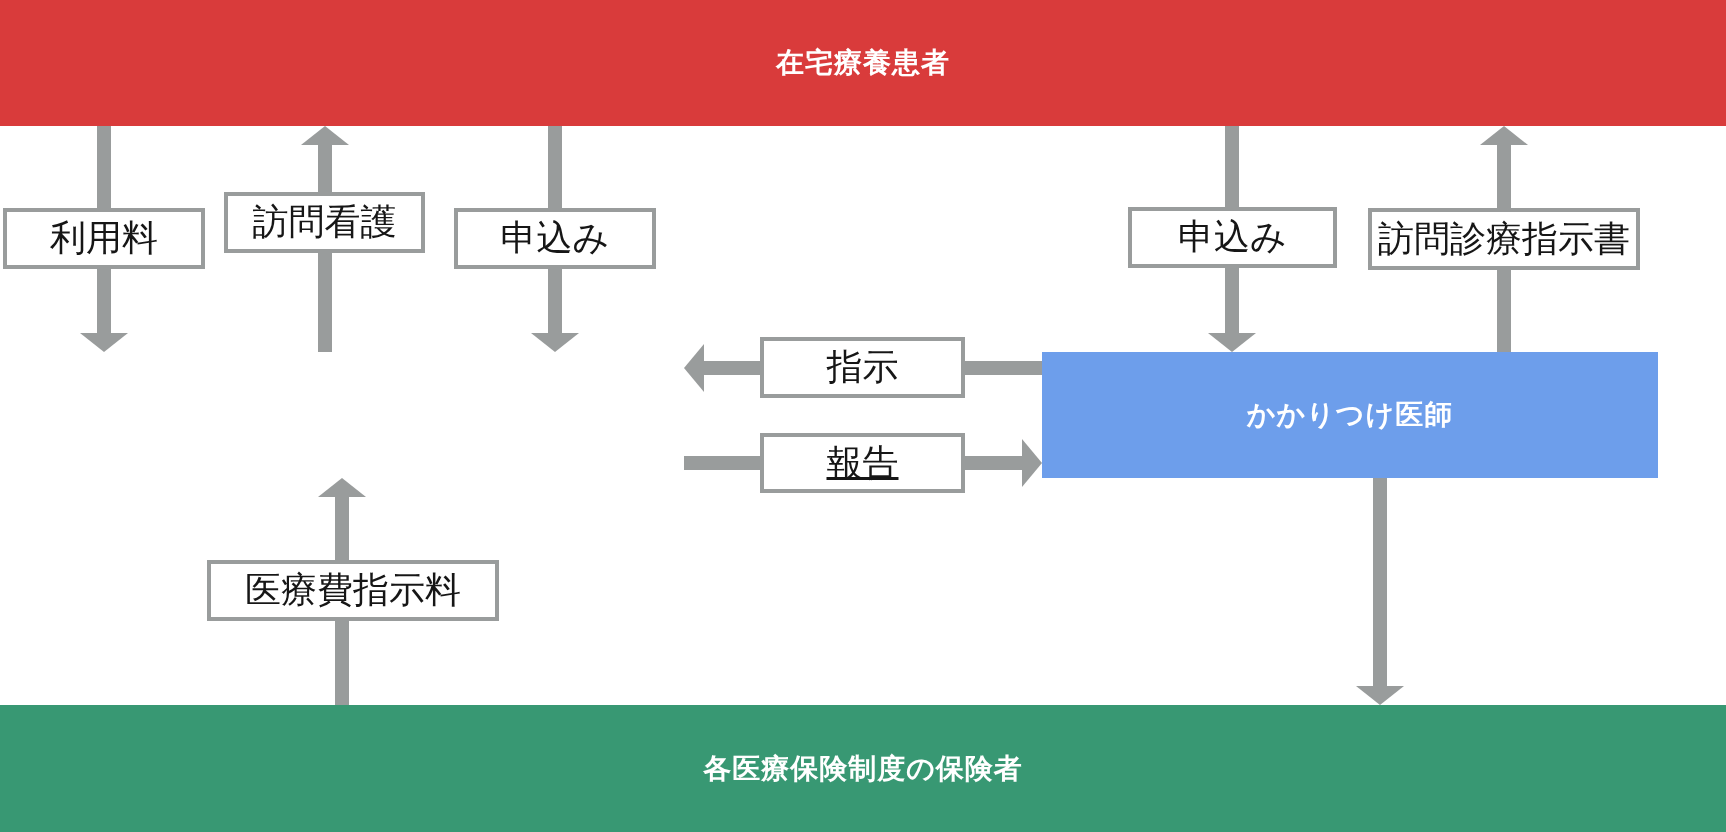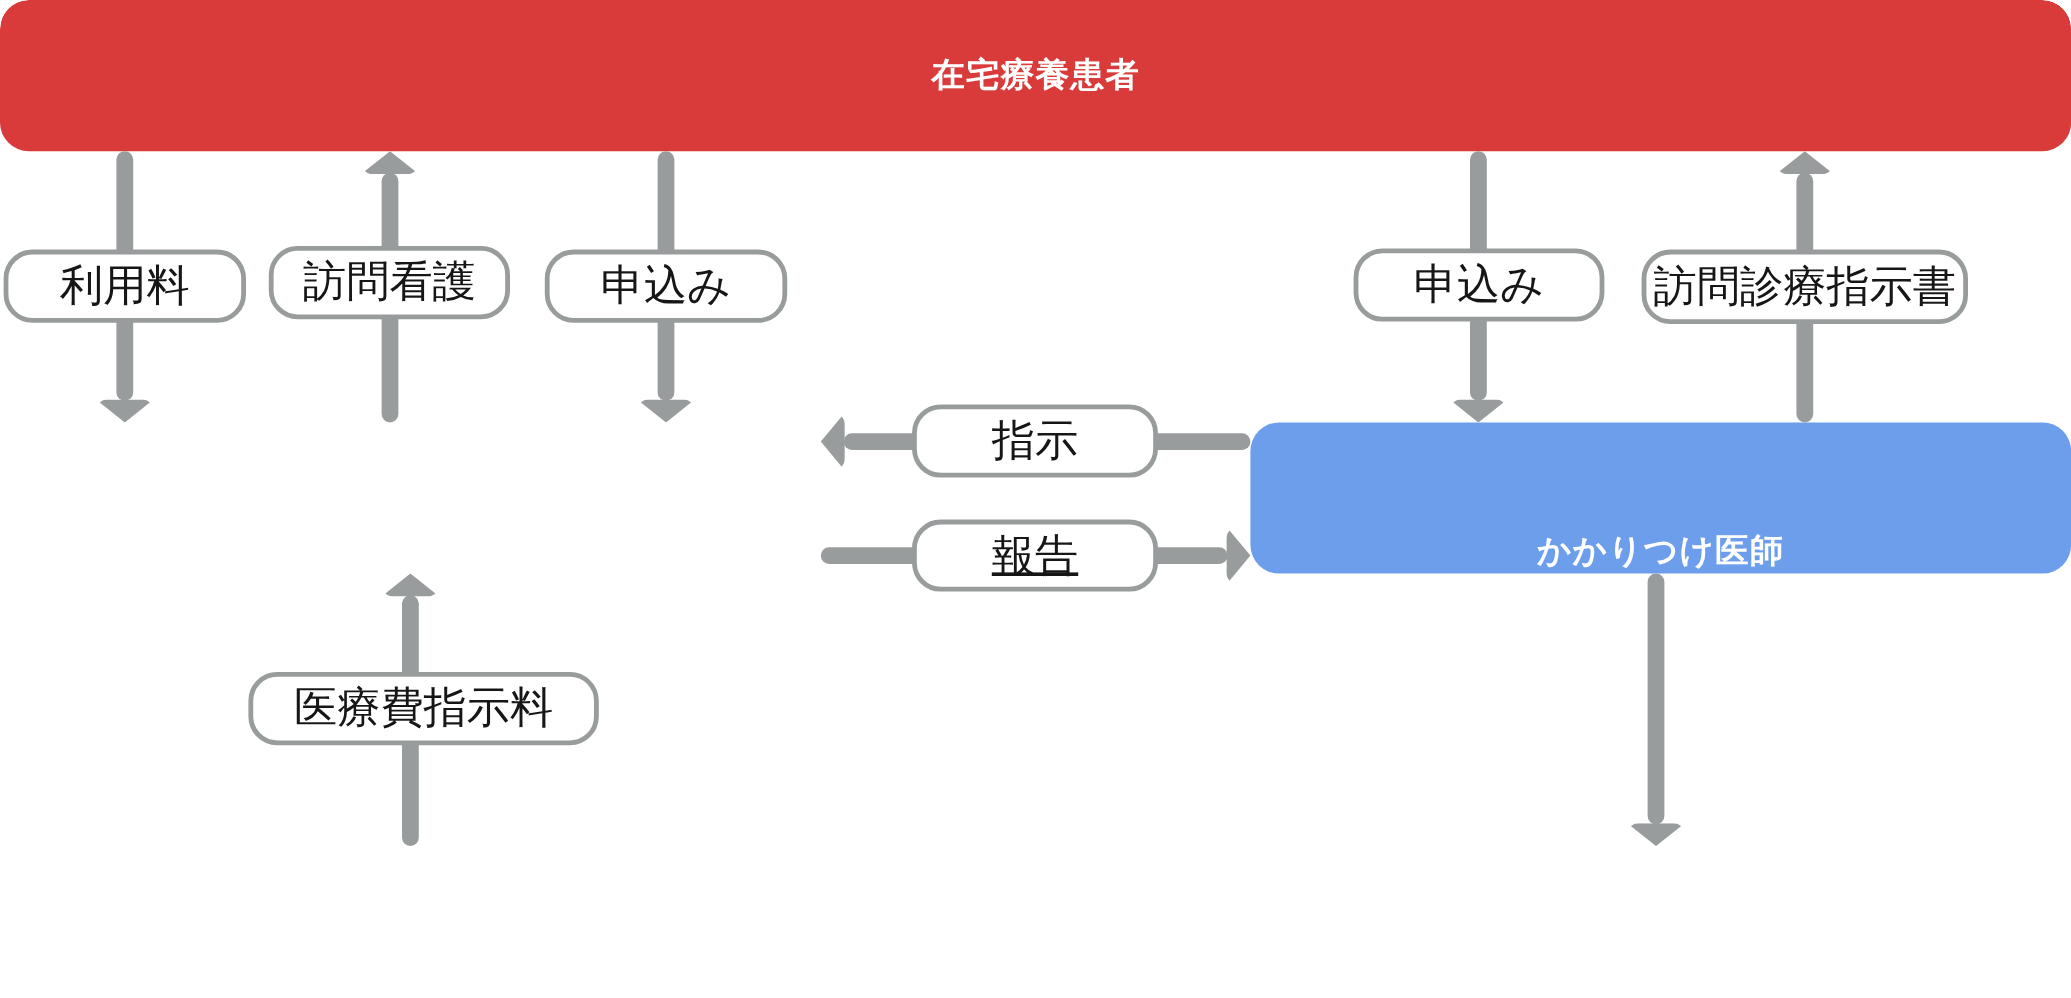--- a/index.html
+++ b/index.html
@@ -1,37 +1,37 @@
 <!DOCTYPE html>
 <html style="--red: #d93b3b; --blue: #6d9eeb; --green: #389873; --gray: #999c9c; --ink: #161616; --bandtext: #ffffff;"><head>
 <meta charset="utf-8">
 <style>
   :root{
     --red:#d93b3b; --blue:#6d9eeb; --green:#389873; --gray:#999c9c;
     --ink:#161616; --boxbg:#ffffff;
   }
-  *{box-sizing:border-box; margin:0; padding:0;border-radius:24px;}
+  *{box-sizing:border-box; margin:0; padding:0;}
   html,body{background:#fff;}
   body{font-family:"Liberation Sans","DejaVu Sans",sans-serif;}
   .canvas{position:relative; width:1726px; height:832px; background:#fff; overflow:hidden;}
 
   
   .band{position:absolute; display:flex; align-items:center; justify-content:center;
         color:#fff; font-weight:bold; font-size:28px; letter-spacing:1px; z-index:0;}
   .band-patient{left:0; top:0; width:1726px; height:126px; background:var(--red);}
   .band-insurer{left:0; top:705px; width:1726px; height:127px; background:var(--green);}
   .band-station{left:0; top:352px; width:684px; height:126px; background:var(--blue);}
-  .band-doctor{left:1042px; top:352px; width:684px; height:126px; background:var(--blue);align-items:flex-end;}
+  .band-doctor{left:1042px; top:352px; width:616px; height:126px; background:var(--blue);}
 
   
   .flowbox{position:absolute; background:var(--boxbg); border:4px solid var(--gray);
            display:flex; align-items:center; justify-content:center;
            font-size:36px; color:var(--ink); z-index:2; white-space:nowrap;}
   .fb-usage      {left:3px;    top:208px; width:202px; height:61px;}
-  .fb-nursing    {left:224px;  top:205px; width:201px; height:61px;}
+  .fb-nursing    {left:224px;  top:192px; width:201px; height:61px;}
   .fb-app-l     {left:454px;  top:208px; width:202px; height:61px;}
   .fb-app-r     {left:1128px; top:207px; width:209px; height:61px;}
   .fb-directive  {left:1368px; top:208px; width:272px; height:62px;}
   .fb-instruction{left:760px;  top:337px; width:205px; height:61px;}
   .fb-report     {left:760px;  top:433px; width:205px; height:60px;text-decoration:underline;}
   .fb-medfee     {left:207px;  top:560px; width:292px; height:61px;}
   .fb-nursfee    {left:1182px; top:560px; width:410px; height:61px;}
 
   
   .shaft-v{position:absolute; width:14px; background:var(--gray); z-index:1;}
@@ -74,20 +74,23 @@
 <body>
 
 <div class="canvas">
 
   <div class="band band-patient">
     <span>在宅療養患者</span>
   </div>
   <div class="band band-doctor">
     <span>かかりつけ医師</span>
   </div>
+  <div class="band band-insurer">
+    <span>各医療保険制度の保険者</span>
+  </div>
 
   <div class="a-usage">
     <div class="shaft-v"></div>
     <div class="head head-down"></div>
   </div>
   <div class="a-nursing">
     <div class="shaft-v"></div>
     <div class="head head-up"></div>
   </div>
   <div class="a-app-l">

